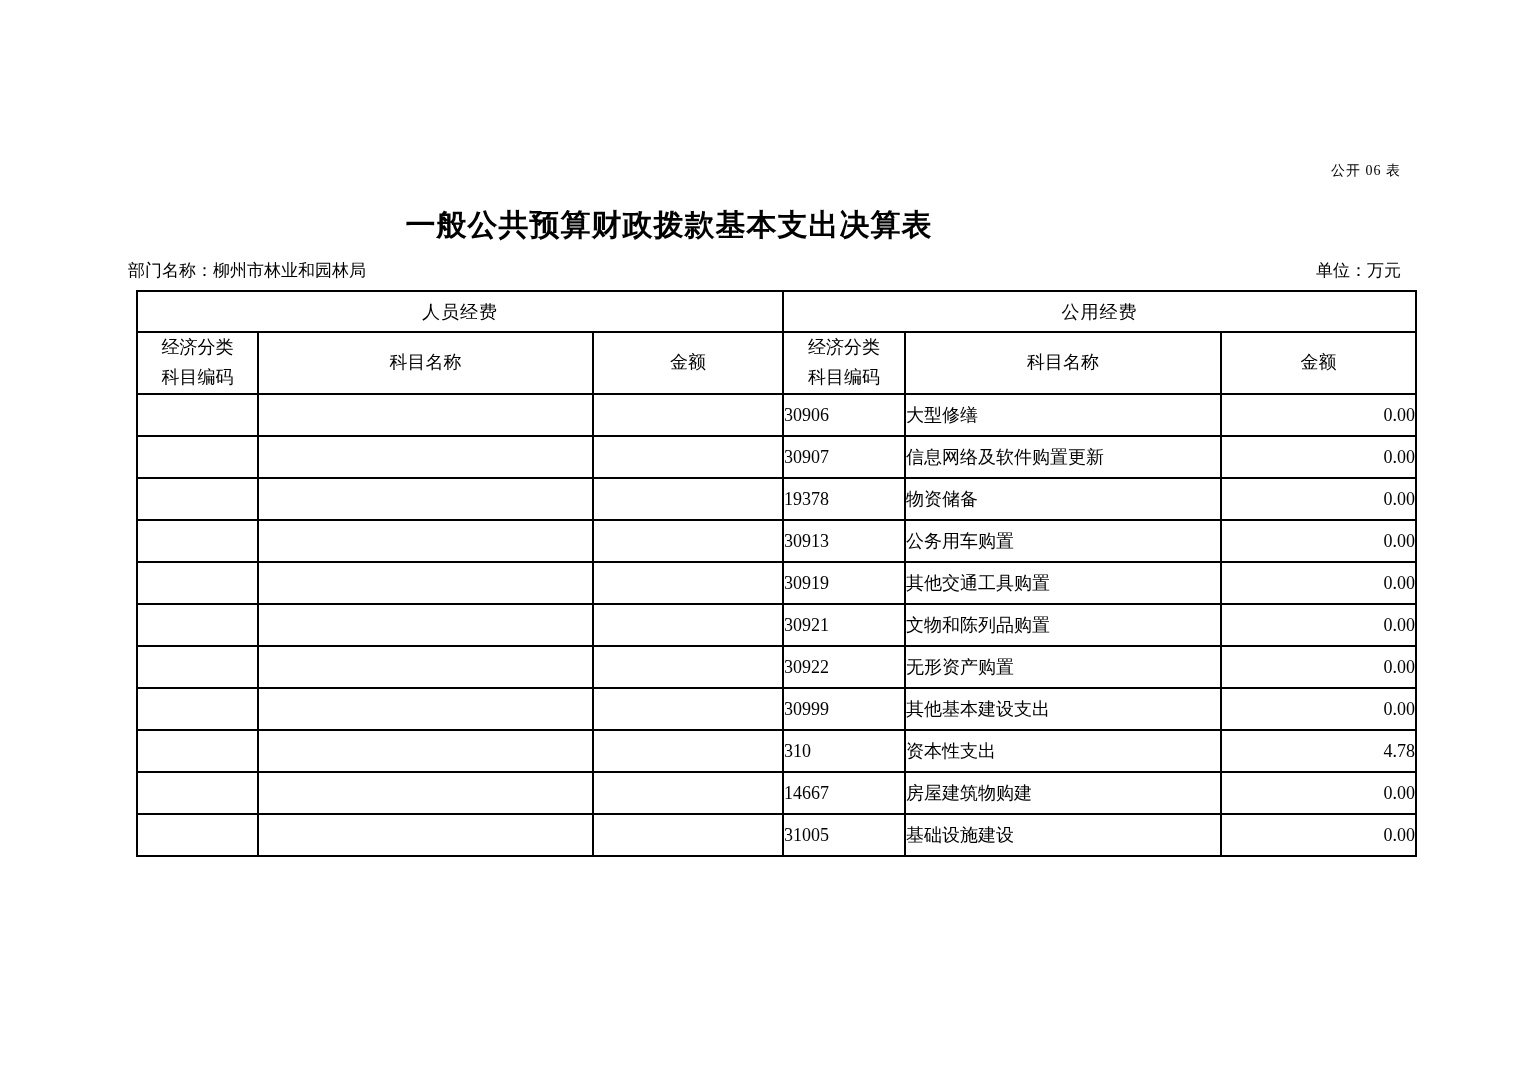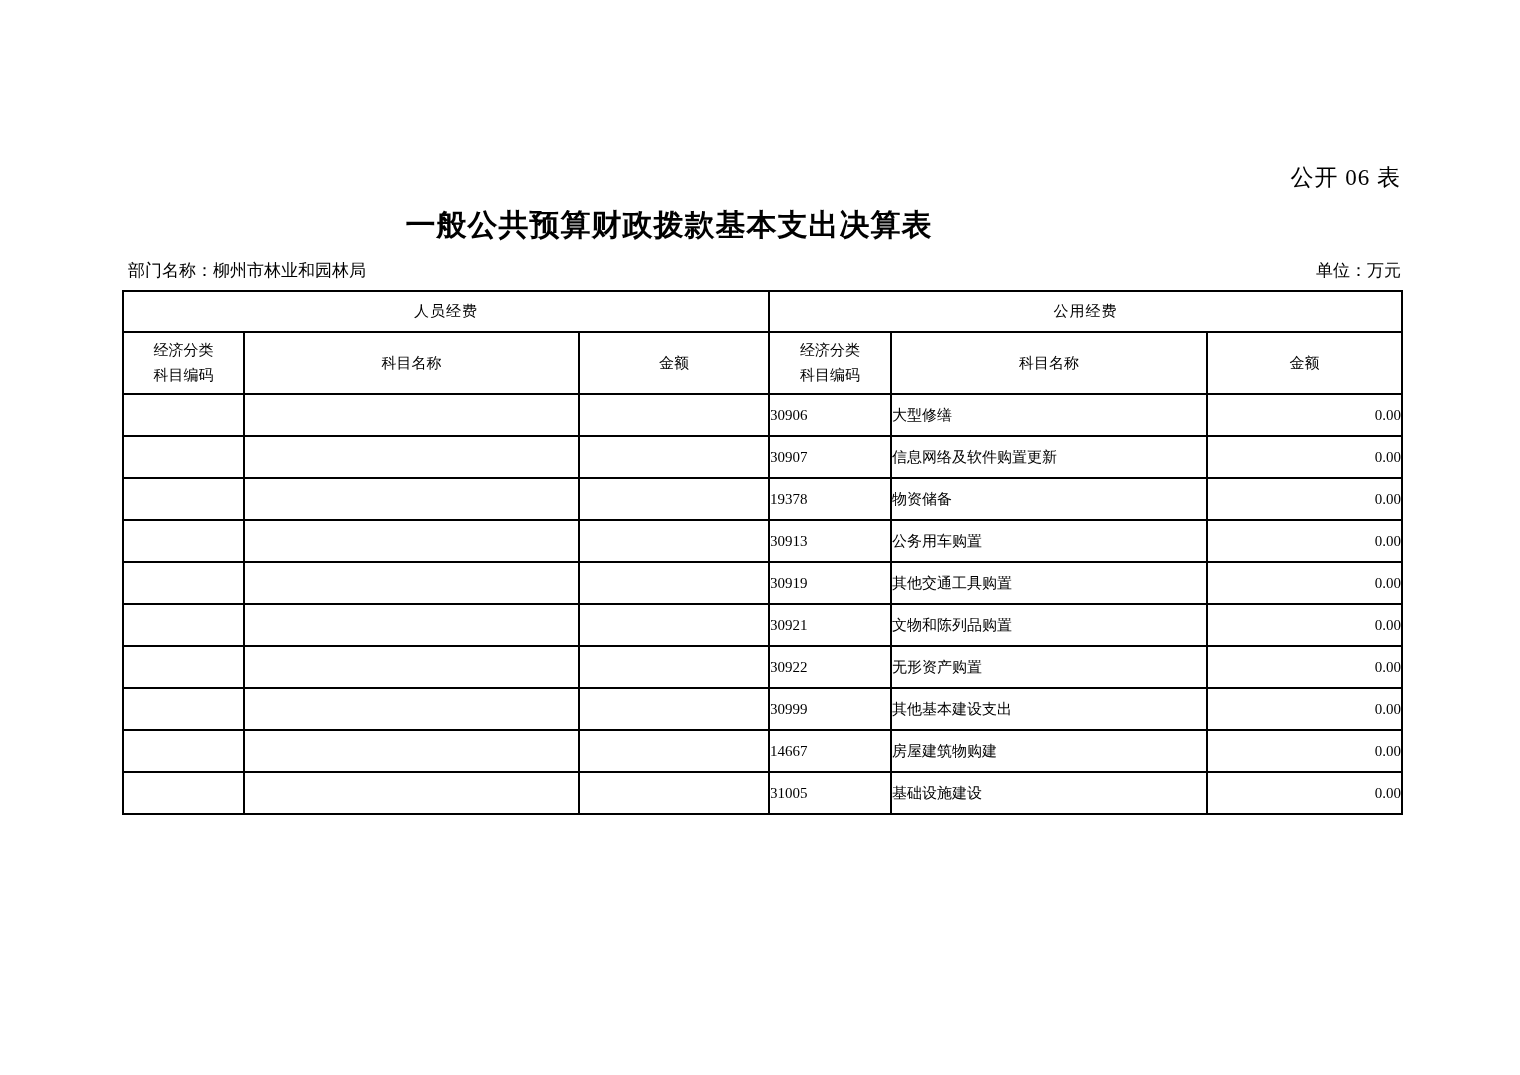--- a/index.html
+++ b/index.html
@@ -13,21 +13,21 @@
     position: relative;
     width: 1520px;
     height: 1075px;
     background: #ffffff;
     overflow: hidden;
   }
   .form-code {
     position: absolute;
     top: 162px;
     right: 119px;
-    font-size: 23px;
+    font-size: 14px;
     letter-spacing: 1px;
     white-space: nowrap;
   }
   .doc-title {
     position: absolute;
     top: 205px;
     left: 0;
     width: 1338px;
     text-align: center;
     font-size: 30px;
@@ -41,25 +41,25 @@
     left: 122px;
     width: 1279px;
     display: flex;
     justify-content: space-between;
     font-size: 17px;
   }
   .meta-row .dept { padding-left: 6px; }
   .budget-table {
     position: absolute;
     top: 290px;
-    left: 122px;
+    left: 136px;
     width: 1279px;
     border-collapse: collapse;
     table-layout: fixed;
-    font-size: 15px;
+    font-size: 18px;
   }
   .budget-table th, .budget-table td {
     border: 2px solid #000000;
     font-weight: normal;
     padding: 0;
     overflow: hidden;
     white-space: nowrap;
   }
   .section-title-row th {
     height: 39px;
@@ -184,20 +184,28 @@
         <td class="cell-name"></td>
         <td class="cell-amount"></td>
         <td class="cell-code">30999</td>
         <td class="cell-name">其他基本建设支出</td>
         <td class="cell-amount">0.00</td>
       </tr>
       <tr class="data-row">
         <td class="cell-code"></td>
         <td class="cell-name"></td>
         <td class="cell-amount"></td>
+        <td class="cell-code">310</td>
+        <td class="cell-name">资本性支出</td>
+        <td class="cell-amount">4.78</td>
+      </tr>
+      <tr class="data-row">
+        <td class="cell-code"></td>
+        <td class="cell-name"></td>
+        <td class="cell-amount"></td>
         <td class="cell-code">14667</td>
         <td class="cell-name">房屋建筑物购建</td>
         <td class="cell-amount">0.00</td>
       </tr>
       <tr class="data-row">
         <td class="cell-code"></td>
         <td class="cell-name"></td>
         <td class="cell-amount"></td>
         <td class="cell-code">31005</td>
         <td class="cell-name">基础设施建设</td>

